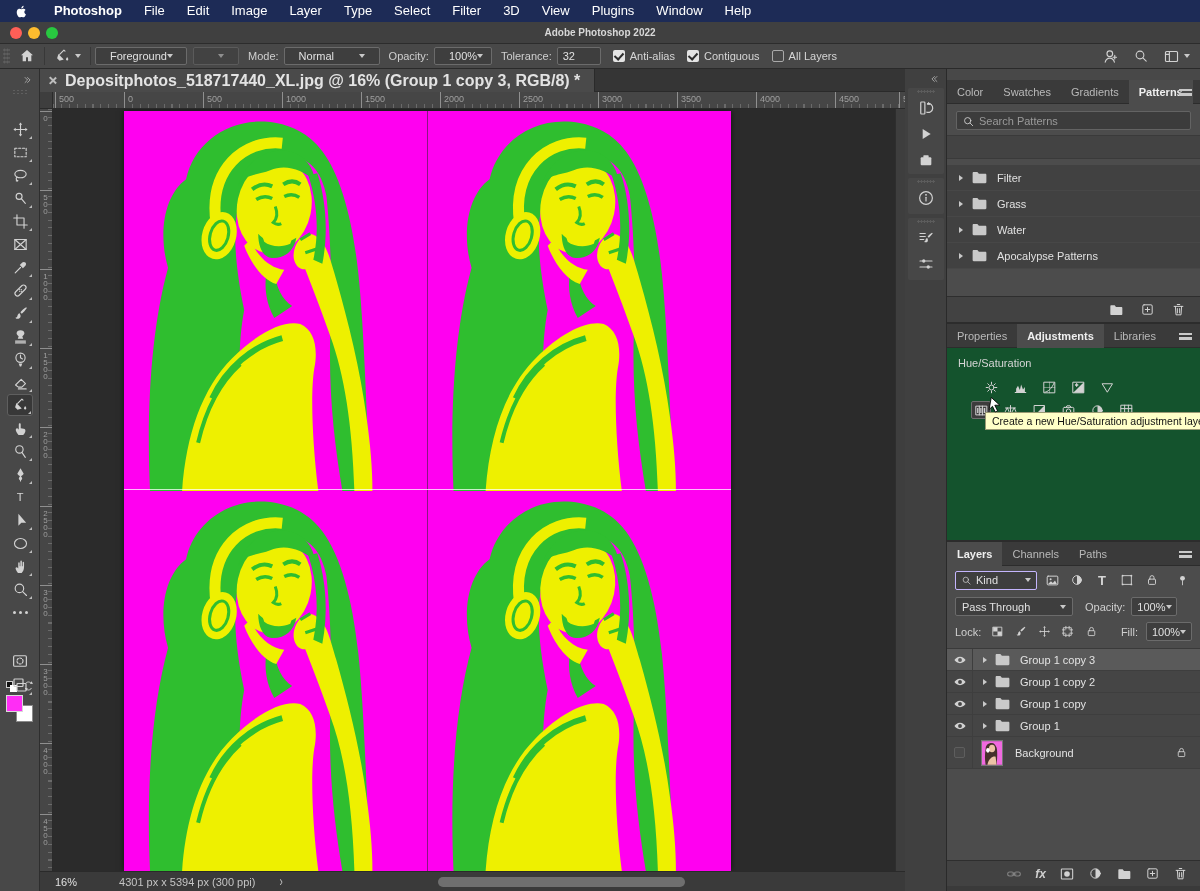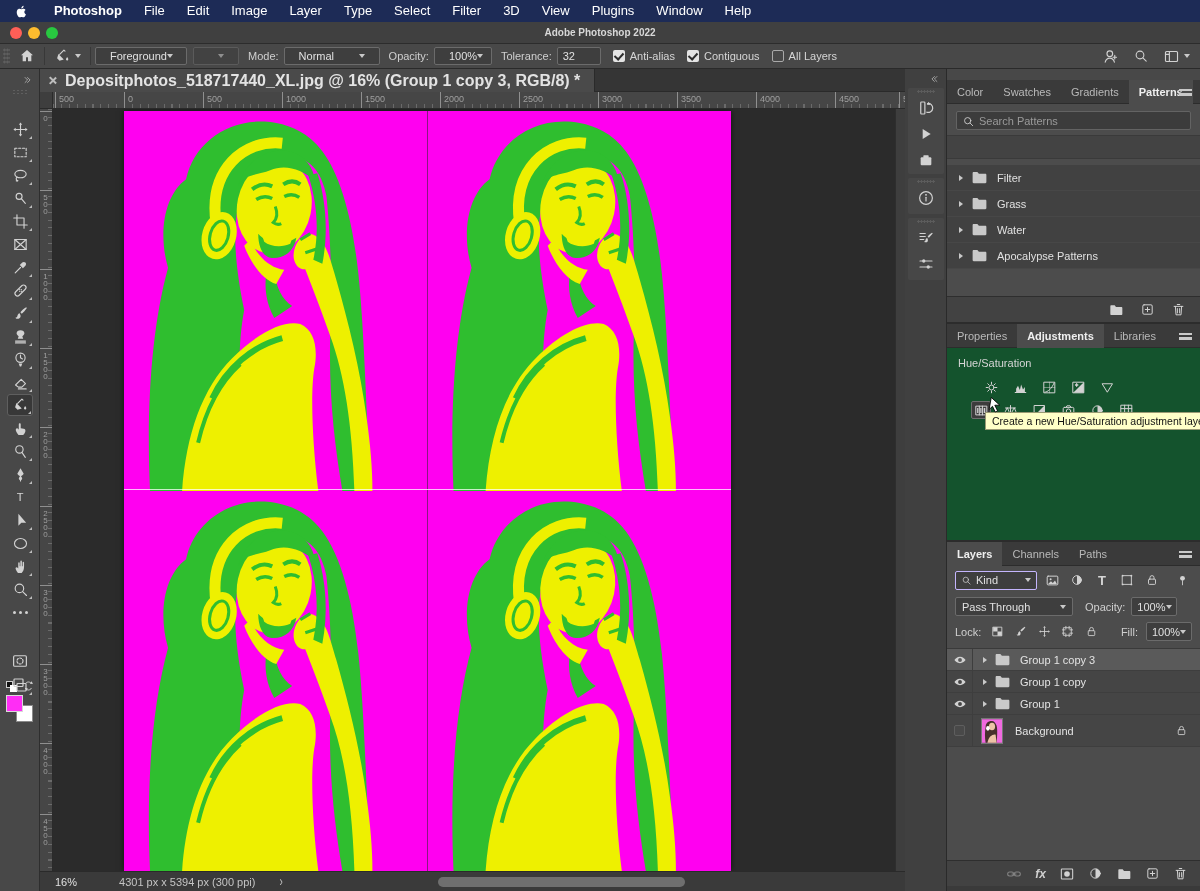--- a/index.html
+++ b/index.html
@@ -1065,32 +1065,44 @@
       <div class="layer">
         <span class="eyebox">
             <svg width="14" height="14">
               <use href="#i-eye"></use>
             </svg>
           </span>
         <span class="chevr"></span>
         <svg class="fold" width="15" height="13" viewBox="0 0 24 20">
             <path fill="#c9c9c9" d="M1 3c0-1 .7-1.8 1.6-1.8h6L11 3.8h10.4c.9 0 1.6.8 1.6 1.8v11.6c0 1-.7 1.8-1.6 1.8H2.6c-.9 0-1.6-.8-1.6-1.8z"></path>
           </svg>
-        <span class="lname">Group 1 copy</span>
+        <span class="lname">Group 1 copy 2</span>
       </div>
       <div class="layer">
         <span class="eyebox">
             <svg width="14" height="14">
               <use href="#i-eye"></use>
             </svg>
           </span>
         <span class="chevr"></span>
         <svg class="fold" width="15" height="13" viewBox="0 0 24 20">
             <path fill="#c9c9c9" d="M1 3c0-1 .7-1.8 1.6-1.8h6L11 3.8h10.4c.9 0 1.6.8 1.6 1.8v11.6c0 1-.7 1.8-1.6 1.8H2.6c-.9 0-1.6-.8-1.6-1.8z"></path>
           </svg>
+        <span class="lname">Group 1 copy</span>
+      </div>
+      <div class="layer">
+        <span class="eyebox">
+            <svg width="14" height="14">
+              <use href="#i-eye"></use>
+            </svg>
+          </span>
+        <span class="chevr"></span>
+        <svg class="fold" width="15" height="13" viewBox="0 0 24 20">
+            <path fill="#c9c9c9" d="M1 3c0-1 .7-1.8 1.6-1.8h6L11 3.8h10.4c.9 0 1.6.8 1.6 1.8v11.6c0 1-.7 1.8-1.6 1.8H2.6c-.9 0-1.6-.8-1.6-1.8z"></path>
+          </svg>
         <span class="lname">Group 1</span>
       </div>
       <div class="layer bg">
         <span class="eyebox">
             <span class="empty"></span>
           </span>
         <svg class="thumb" width="22" height="26">
             <use href="#thumb-bg"></use>
           </svg>
         <span class="lname">Background</span>

